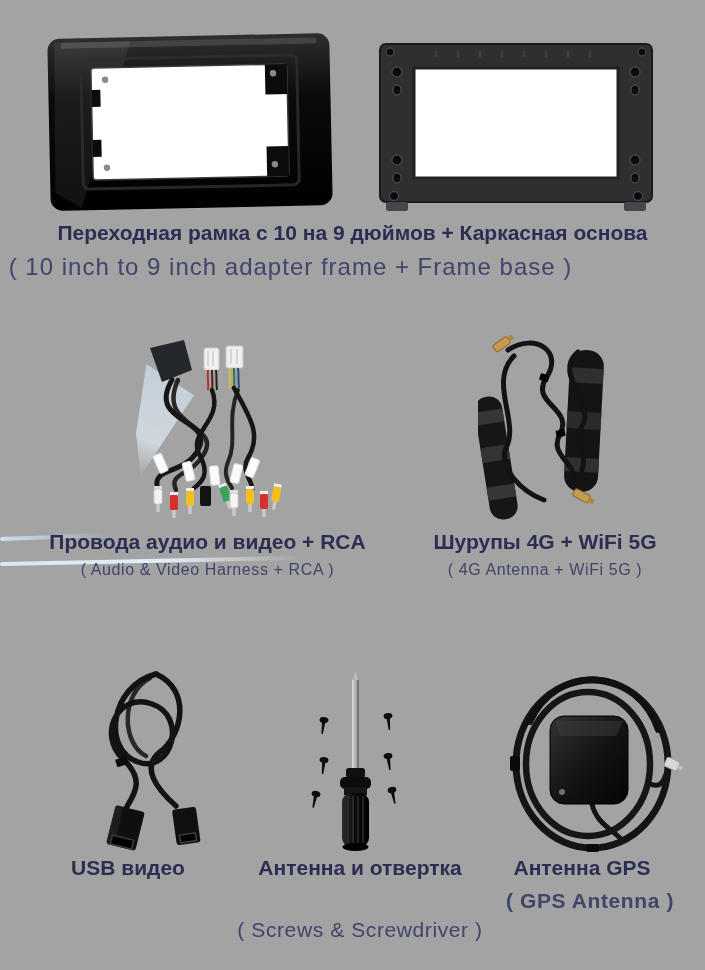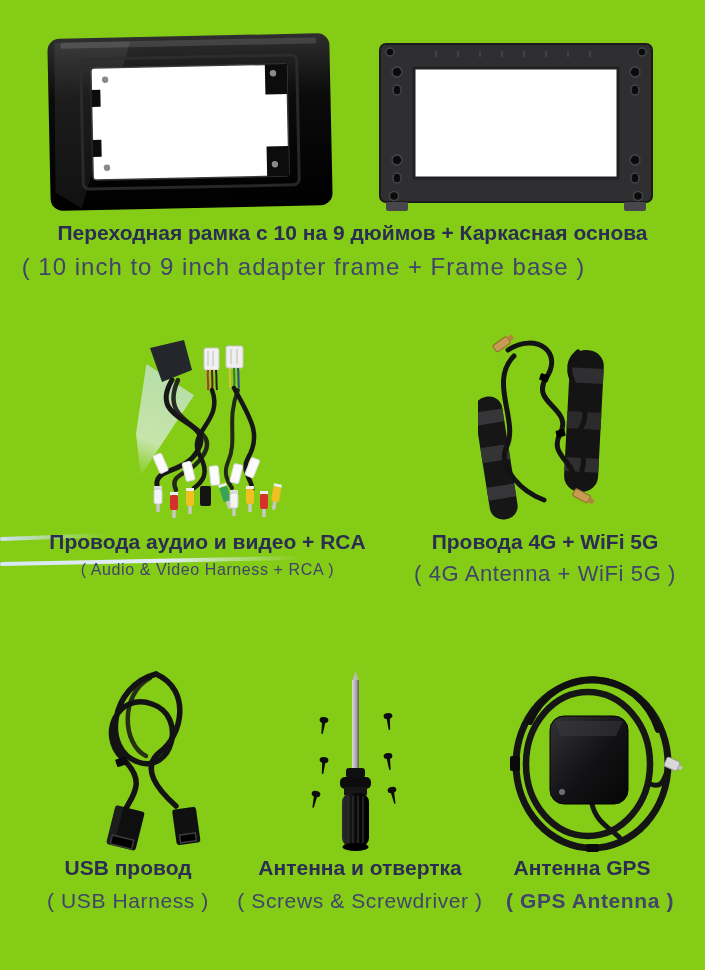--- a/index.html
+++ b/index.html
@@ -1,24 +1,24 @@
 <!DOCTYPE html>
 <html><head>
 <meta charset="utf-8">
 <style>
   html,body{margin:0;padding:0;background:#ffffff;}
   .canvas{
-    position:relative;width:705px;height:970px;background:#84cc16;overflow:hidden;
+    position:relative;width:705px;height:970px;background:#a3a3a3;overflow:hidden;
     font-family:"Liberation Sans", sans-serif;
   }
   .cap{position:absolute;text-align:center;line-height:1.15;}
   .ru{font-weight:700;color:#2b2e52;font-size:21px;}
   .en{font-weight:400;color:#41446b;font-size:21px;letter-spacing:0.6px;}
   .title-ru{left:0;width:705px;top:221px;font-size:21px;}
-  .title-en{left:13px;width:581px;top:253px;font-size:24px;letter-spacing:1px;}
+  .title-en{left:0;width:581px;top:253px;font-size:24px;letter-spacing:1px;}
   .photo{position:absolute;}
   .streak{position:absolute;height:4px;border-radius:2px;pointer-events:none;}
   .streak1{left:0;top:535px;width:112px;background:linear-gradient(90deg,#cfe2f3 0%,rgba(255,255,255,0) 95%);transform:rotate(-2deg);}
   .streak2{left:0;top:559px;width:300px;background:linear-gradient(90deg,#d7e7f4 0%,#e3eef8 55%,rgba(255,255,255,0) 100%);transform:rotate(-1.2deg);}
   .wm-triangle{
     position:absolute;left:136px;top:364px;width:58px;height:112px;opacity:.65;
     background:linear-gradient(200deg,#cfe4f4 0%,#e8f2fa 70%,rgba(255,255,255,0) 100%);
     clip-path:polygon(18% 0, 100% 28%, 8% 100%, 0 62%);
     pointer-events:none;
   }
@@ -201,22 +201,22 @@
       <rect x="-9" y="-4" width="17" height="8" rx="2" fill="#c79b52" stroke="#8f6a2e"></rect>
       <rect x="8" y="-2.5" width="5" height="5" fill="#b5843c"></rect>
     </g>
   </svg>
 
   <div class="streak streak1"></div>
   <div class="streak streak2"></div>
 
   <div class="cap ru" style="left:15px;width:385px;top:530px;">Провода аудио и видео + RCA</div>
   <div class="cap en" style="left:15px;width:385px;top:561px;font-size:16px;">( Audio &amp; Video Harness + RCA )</div>
-  <div class="cap ru" style="left:400px;width:290px;top:530px;">Провода 4G + WiFi 5G</div>
-  <div class="cap en" style="left:400px;width:290px;top:561px;font-size:22px;">( 4G Antenna + WiFi 5G )</div>
+  <div class="cap ru" style="left:400px;width:290px;top:530px;">Шурупы 4G + WiFi 5G</div>
+  <div class="cap en" style="left:400px;width:290px;top:561px;font-size:16px;">( 4G Antenna + WiFi 5G )</div>
 
   <svg class="photo" style="left:60px;top:664px;" width="172" height="192" viewBox="0 0 172 192">
     <g fill="none" stroke="#131313" stroke-linecap="round">
       <path d="M96,10 C50,22 42,86 78,98 C112,110 128,52 92,40 C58,28 38,70 62,94 C88,118 72,132 64,148" stroke-width="5.5"></path>
       <path d="M96,10 C132,26 122,72 100,88 C80,104 98,126 116,142" stroke-width="5.5"></path>
       <path d="M90,14 C60,30 62,80 86,92" stroke-width="4.5" opacity="0.85"></path>
     </g>
     <rect x="56" y="94" width="11" height="8" rx="1" fill="#0a0a0a" transform="rotate(-18 61 98)"></rect>
     <g transform="translate(66,162) rotate(14)">
       <rect x="-15" y="-18" width="30" height="40" rx="3" fill="#0f0f0f"></rect>
@@ -309,20 +309,19 @@
     <g transform="translate(172,100) rotate(24)">
       <rect x="-7" y="-5" width="14" height="10" rx="2" fill="#d8d8d8" stroke="#9a9a9a"></rect>
       <rect x="7" y="-2" width="4" height="4" fill="#bfbfbf"></rect>
     </g>
 
     <rect x="50" y="52" width="78" height="88" rx="14" fill="url(#puckg)" stroke="#000000"></rect>
     <path d="M55,57 L123,57 L116,72 L60,72 Z" fill="#3c3c3e" opacity="0.5"></path>
     <circle cx="62" cy="128" r="3" fill="#6f6f72"></circle>
   </svg>
 
-  <div class="cap ru" style="left:18px;width:220px;top:856px;">USB провод</div>
-  <div class="cap en" style="left:18px;width:220px;top:889px;">( USB Harness )</div>
+  <div class="cap ru" style="left:18px;width:220px;top:856px;">USB видео</div>
   <div class="cap ru" style="left:238px;width:244px;top:856px;">Антенна и отвертка</div>
-  <div class="cap en" style="left:228px;width:264px;top:889px;">( Screws &amp; Screwdriver )</div>
+  <div class="cap en" style="left:228px;width:264px;top:918px;">( Screws &amp; Screwdriver )</div>
   <div class="cap ru" style="left:477px;width:210px;top:856px;">Антенна GPS</div>
   <div class="cap en" style="left:485px;width:210px;top:889px;font-weight:bold;">( GPS Antenna )</div>
 
 </div>
 
 </body></html>

